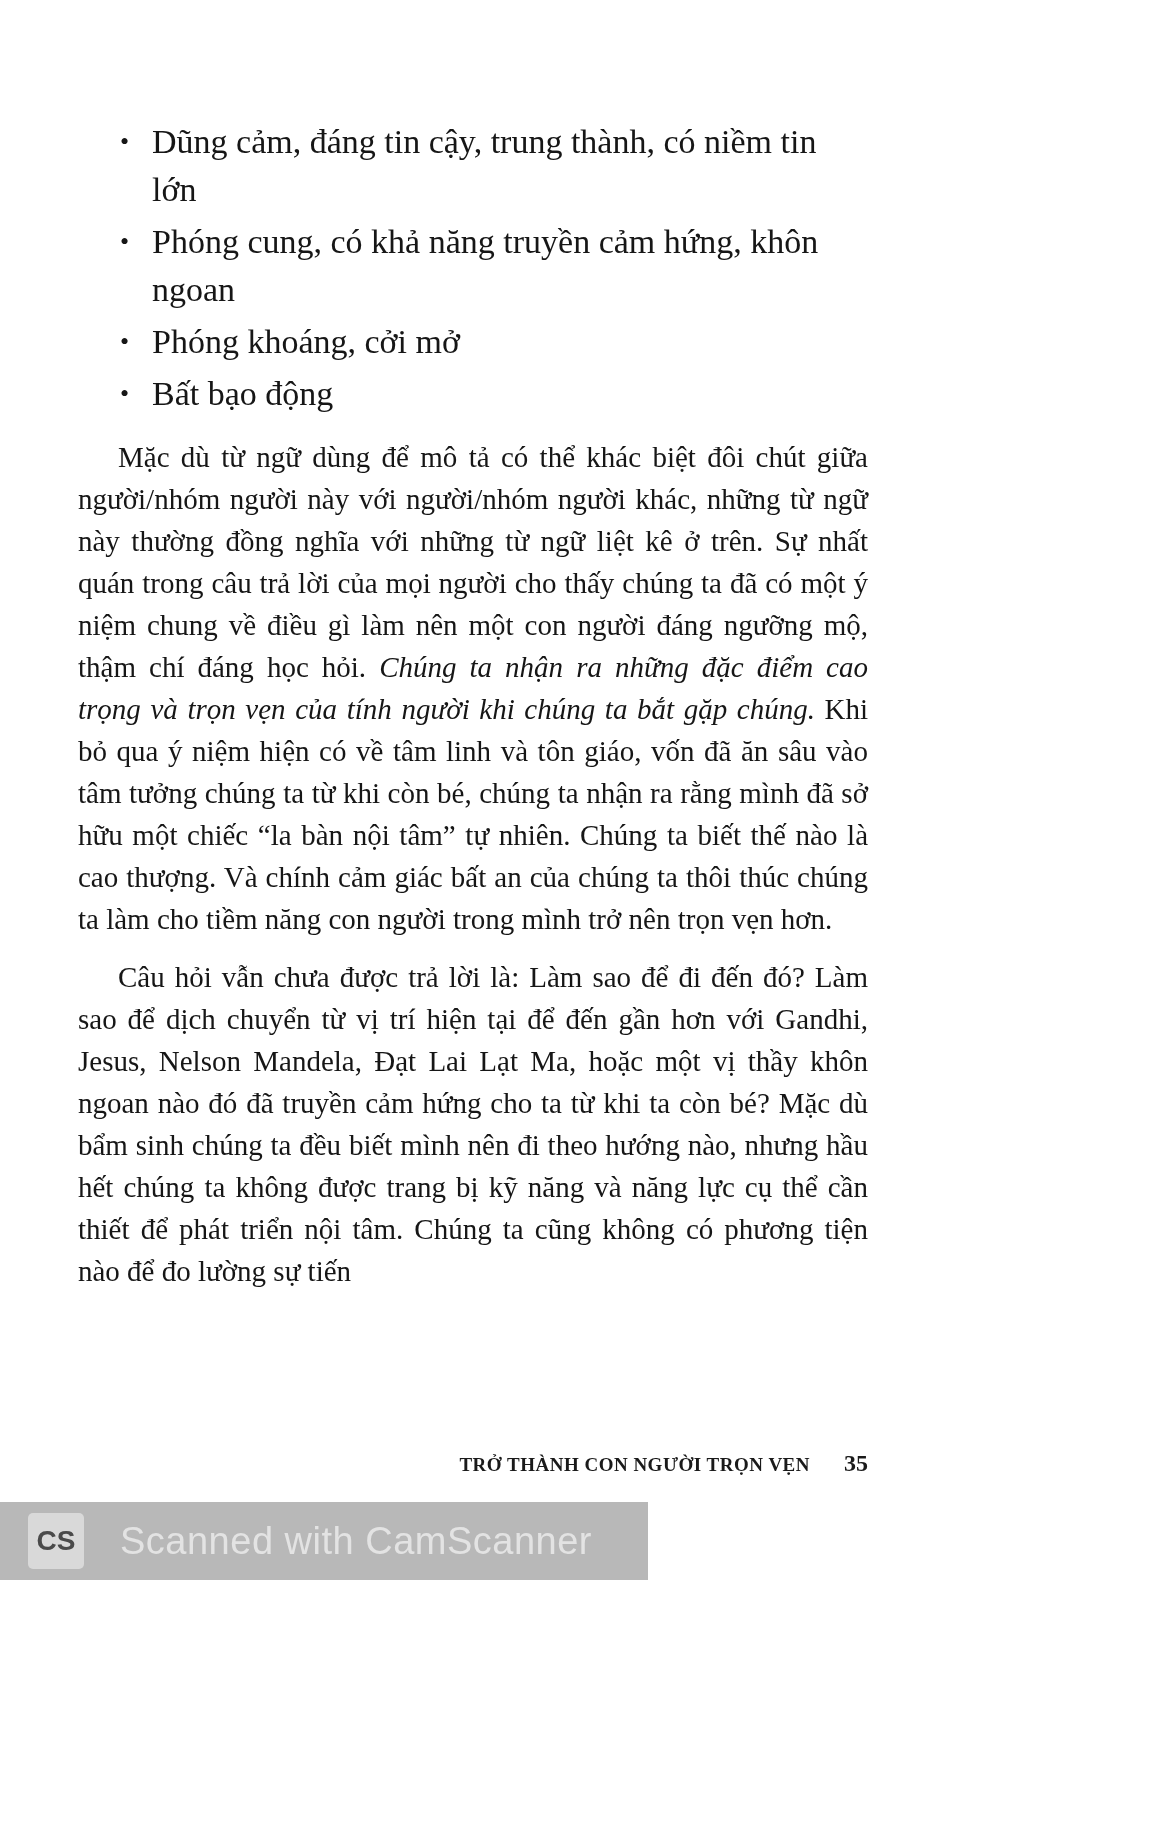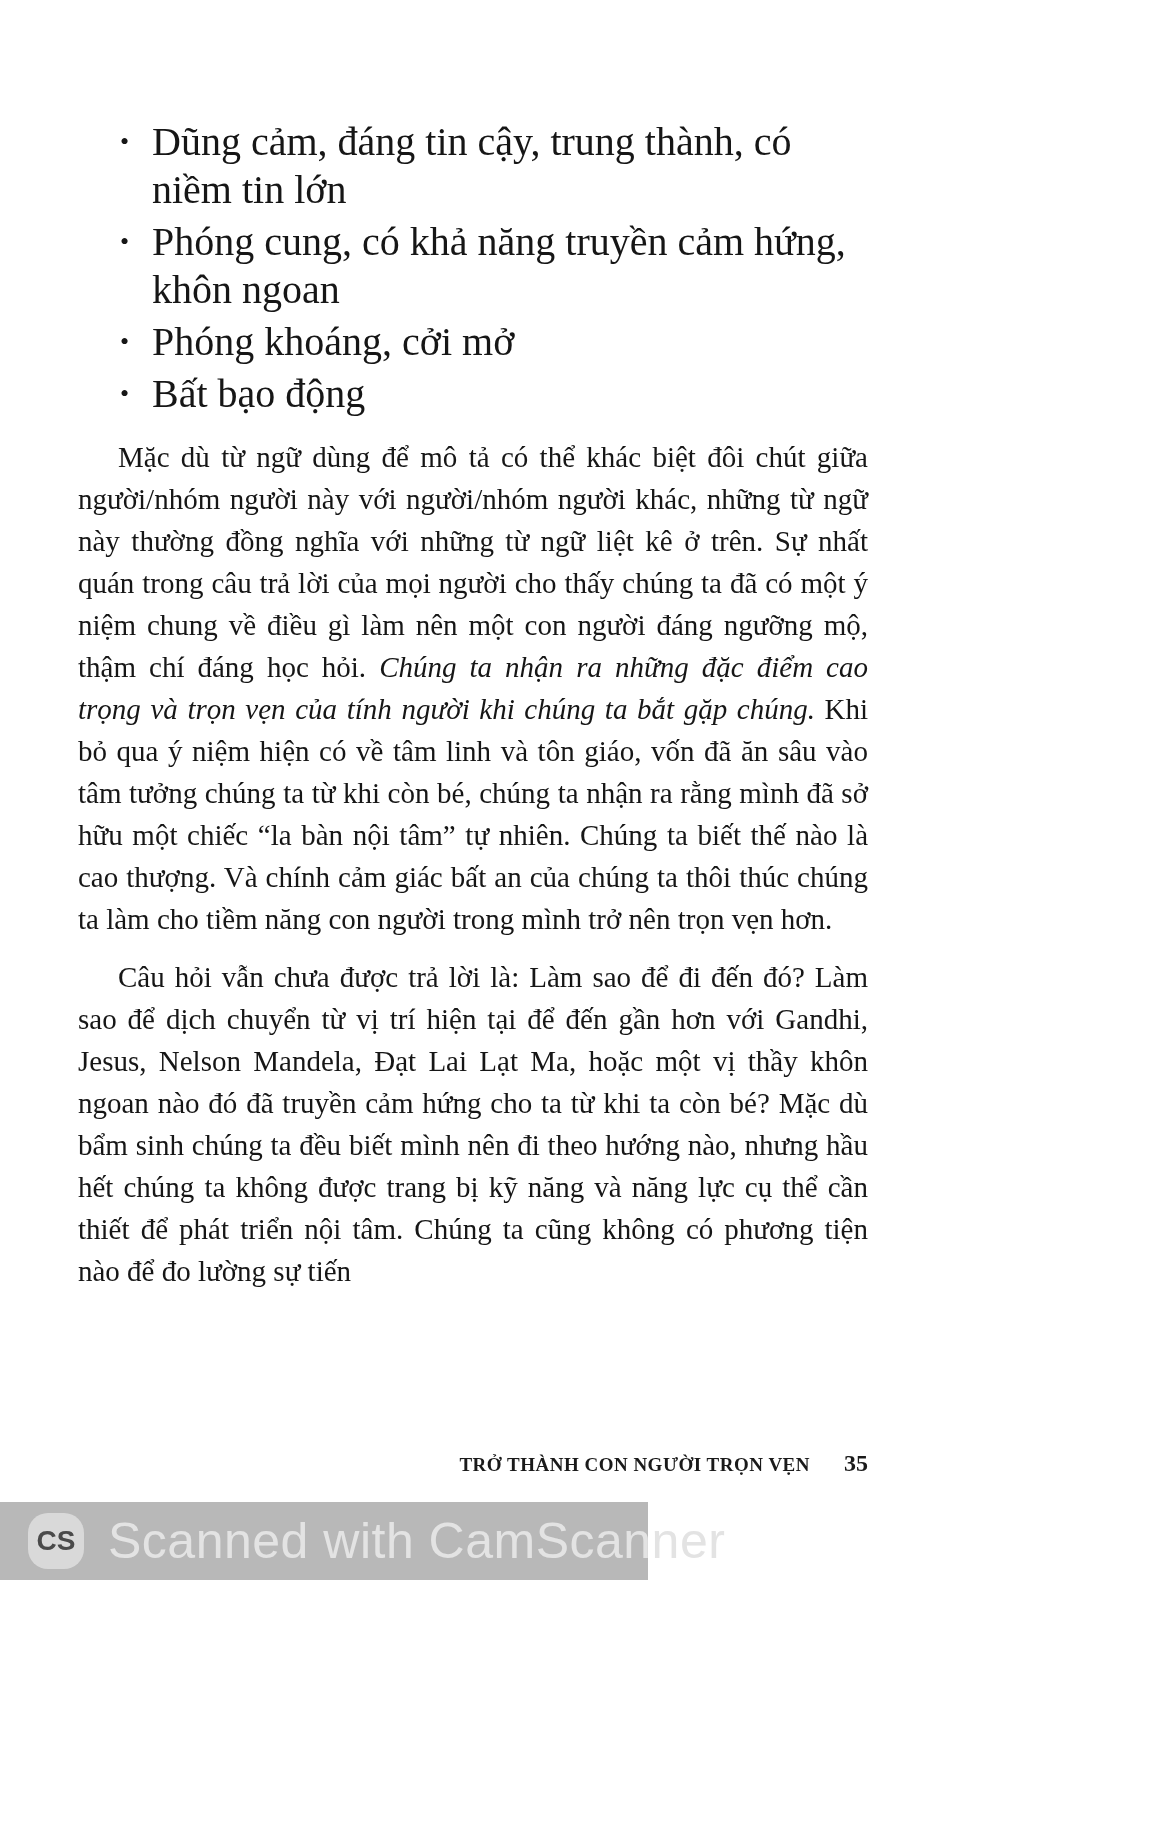--- a/index.html
+++ b/index.html
@@ -23,21 +23,21 @@
     width: 790px;
   }
   ul.bullets {
     list-style: none;
     margin: 0 0 18px 0;
     padding: 0;
   }
   ul.bullets li {
     position: relative;
     padding-left: 74px;
-    font-size: 40px;
+    font-size: 34px;
     line-height: 48px;
     margin-bottom: 4px;
     text-align: left;
   }
   ul.bullets li::before {
     content: "\2022";
     position: absolute;
     left: 42px;
     top: 0;
     font-size: 26px;
@@ -83,35 +83,35 @@
     height: 78px;
     background: rgba(125, 125, 125, 0.55);
     display: flex;
     align-items: center;
     padding-left: 28px;
     box-sizing: border-box;
   }
   .cs-logo {
     width: 56px;
     height: 56px;
-    border-radius: 20px;
+    border-radius: 5px;
     background: #d9d9d9;
     color: #4a4a4a;
     font-family: "Liberation Sans", sans-serif;
     font-weight: bold;
     font-size: 28px;
     display: flex;
     align-items: center;
     justify-content: center;
     flex: 0 0 auto;
   }
   .wm-text {
-    margin-left: 24px;
+    margin-left: 36px;
     font-family: "Liberation Sans", sans-serif;
-    font-size: 50px;
+    font-size: 38px;
     color: #e3e3e3;
     letter-spacing: 0.5px;
     white-space: nowrap;
   }
 </style>
 </head>
 <body>
 
 <div class="page">
 

